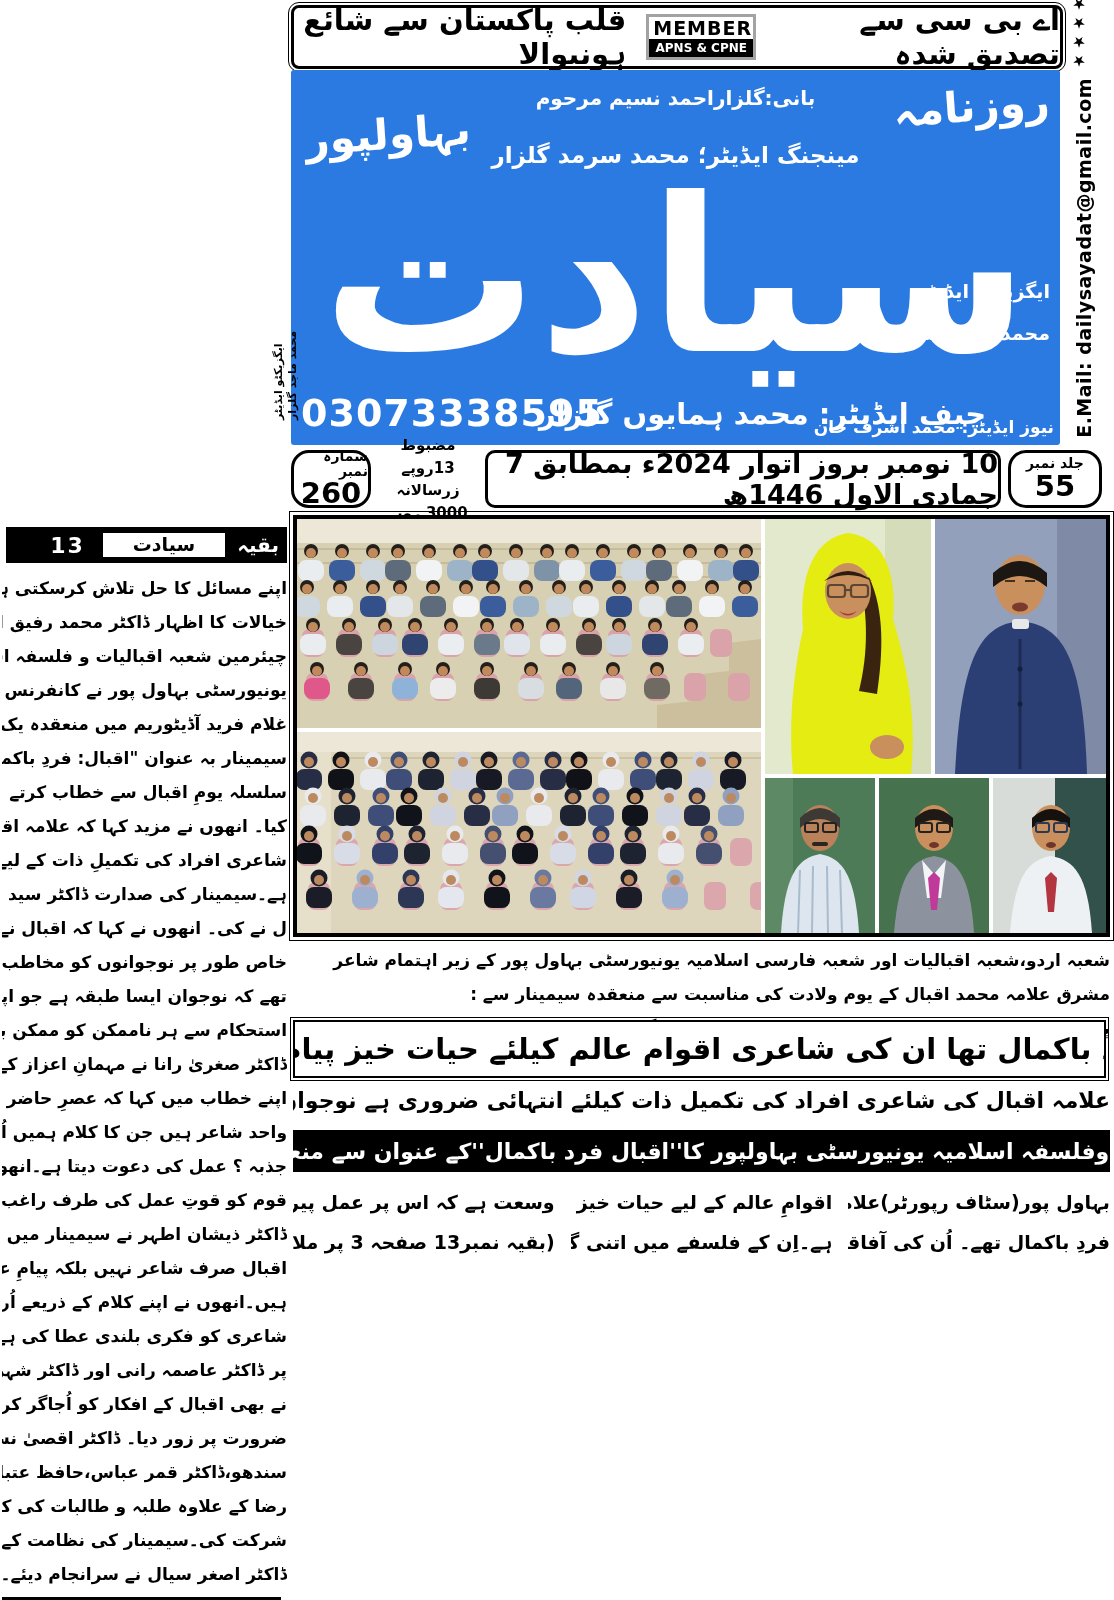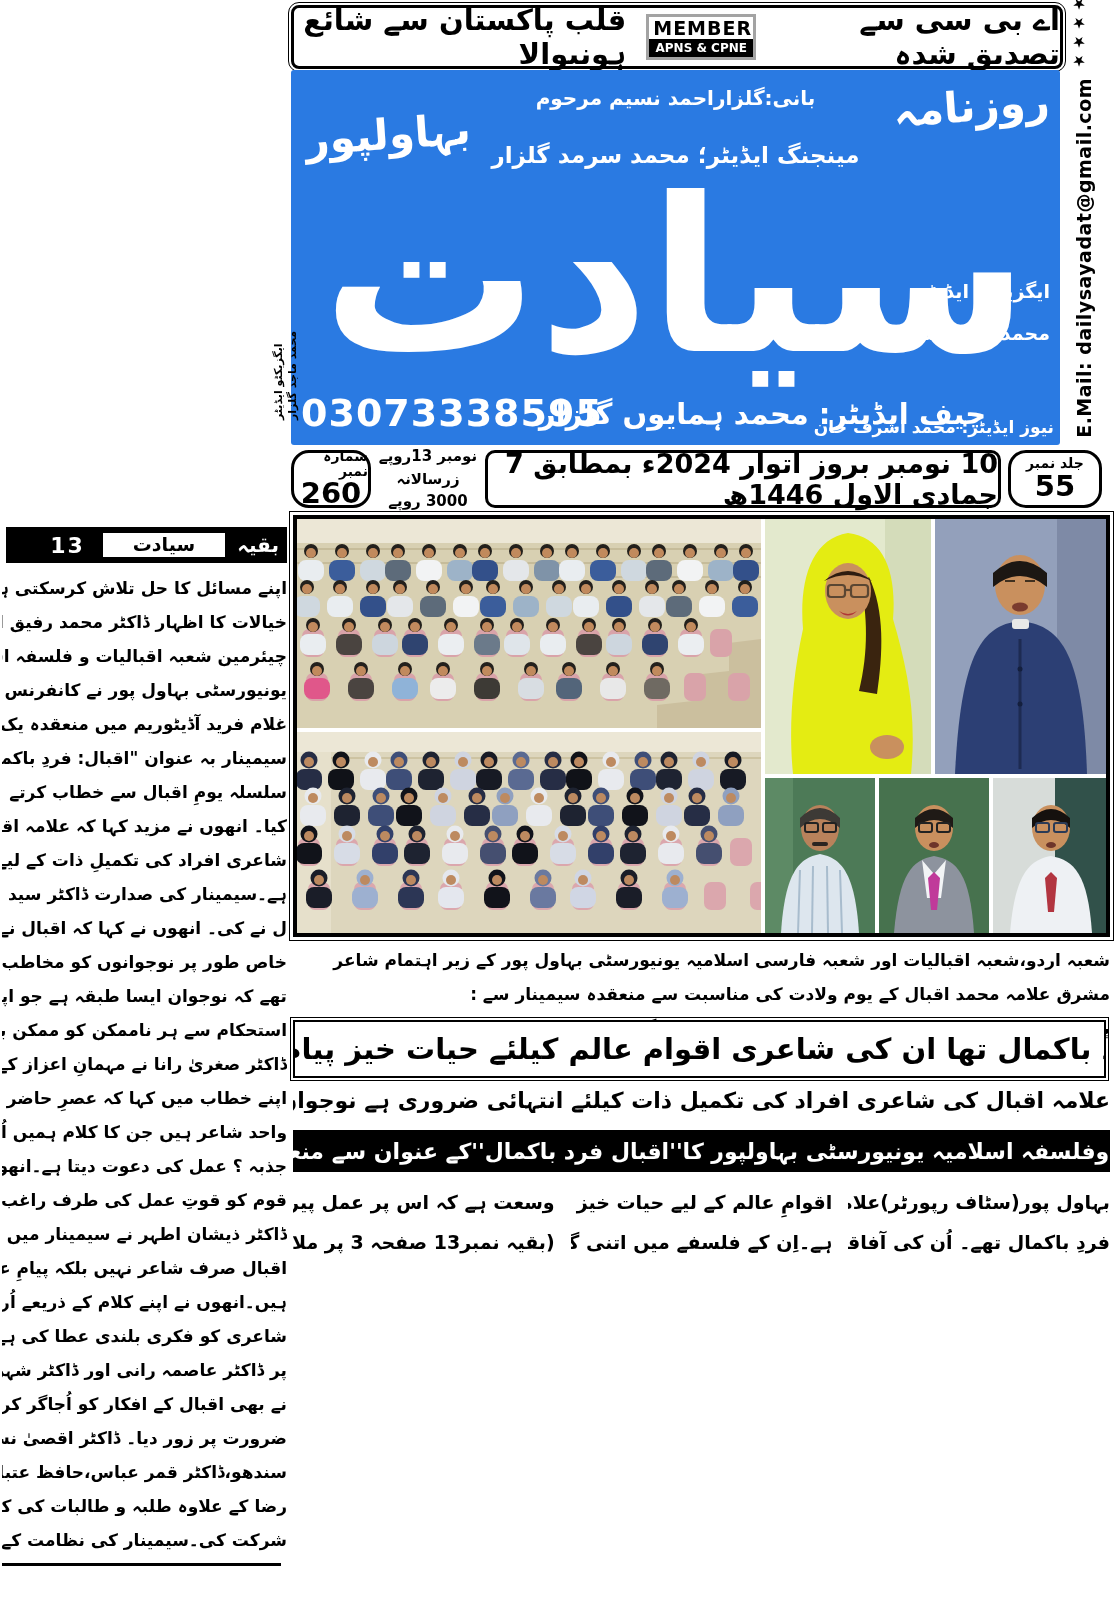--- a/index.html
+++ b/index.html
@@ -129,21 +129,21 @@
     <span class="vtext">E.Mail: dailysayadat@gmail.com</span>
   </div>
 
   <div class="dateline">
     <div class="dbox vol">
       <div class="lab">جلد نمبر</div>
       <div class="val">55</div>
     </div>
     <div class="datebox">10 نومبر بروز اتوار 2024ء بمطابق 7 جمادی الاول 1446ھ</div>
     <div class="price">
-      <div>نومبر 13روپے</div>
+      <div>مضبوط 13روپے</div>
       <div>زرسالانہ 3000 روپے</div>
     </div>
     <div class="dbox iss">
       <div class="lab">شمارہ نمبر</div>
       <div class="val">260</div>
     </div>
   </div>
 
   <aside class="sidebar">
     <div class="sb-head">
@@ -174,20 +174,21 @@
       <div class="sb-line">ڈاکٹر ذیشان اطہر نے سیمینار میں واضح کیا کہ</div>
       <div class="sb-line">اقبال صرف شاعر نہیں بلکہ پیامِ عمل کے نقیب</div>
       <div class="sb-line">ہیں۔انھوں نے اپنے کلام کے ذریعے اُردو</div>
       <div class="sb-line">شاعری کو فکری بلندی عطا کی ہے۔اس موقع</div>
       <div class="sb-line">پر ڈاکٹر عاصمہ رانی اور ڈاکٹر شہزاد اختر بیگ</div>
       <div class="sb-line">نے بھی اقبال کے افکار کو اُجاگر کرنے کی</div>
       <div class="sb-line">ضرورت پر زور دیا۔ ڈاکٹر اقصیٰ نسیم</div>
       <div class="sb-line">سندھو،ڈاکٹر قمر عباس،حافظ عتبان اللہ اور محسن</div>
       <div class="sb-line">رضا کے علاوہ طلبہ و طالبات کی کثیر تعداد نے</div>
       <div class="sb-line">شرکت کی۔سیمینار کی نظامت کے فرائض</div>
+      <div class="sb-line">ڈاکٹر اصغر سیال نے سرانجام دیئے۔</div>
     </div>
     <div class="sb-rule"></div>
   </aside>
 
   <div class="collage">
     <div class="ph pa">
       <svg id="crowdA" viewBox="0 0 464 209" preserveAspectRatio="none">
         <rect x="0" y="0" width="464" height="209" fill="#d8d0b2"></rect>
         <rect x="0" y="0" width="464" height="24" fill="#ece7d6"></rect>
         <g stroke="#c6bc9a" stroke-width="2">

